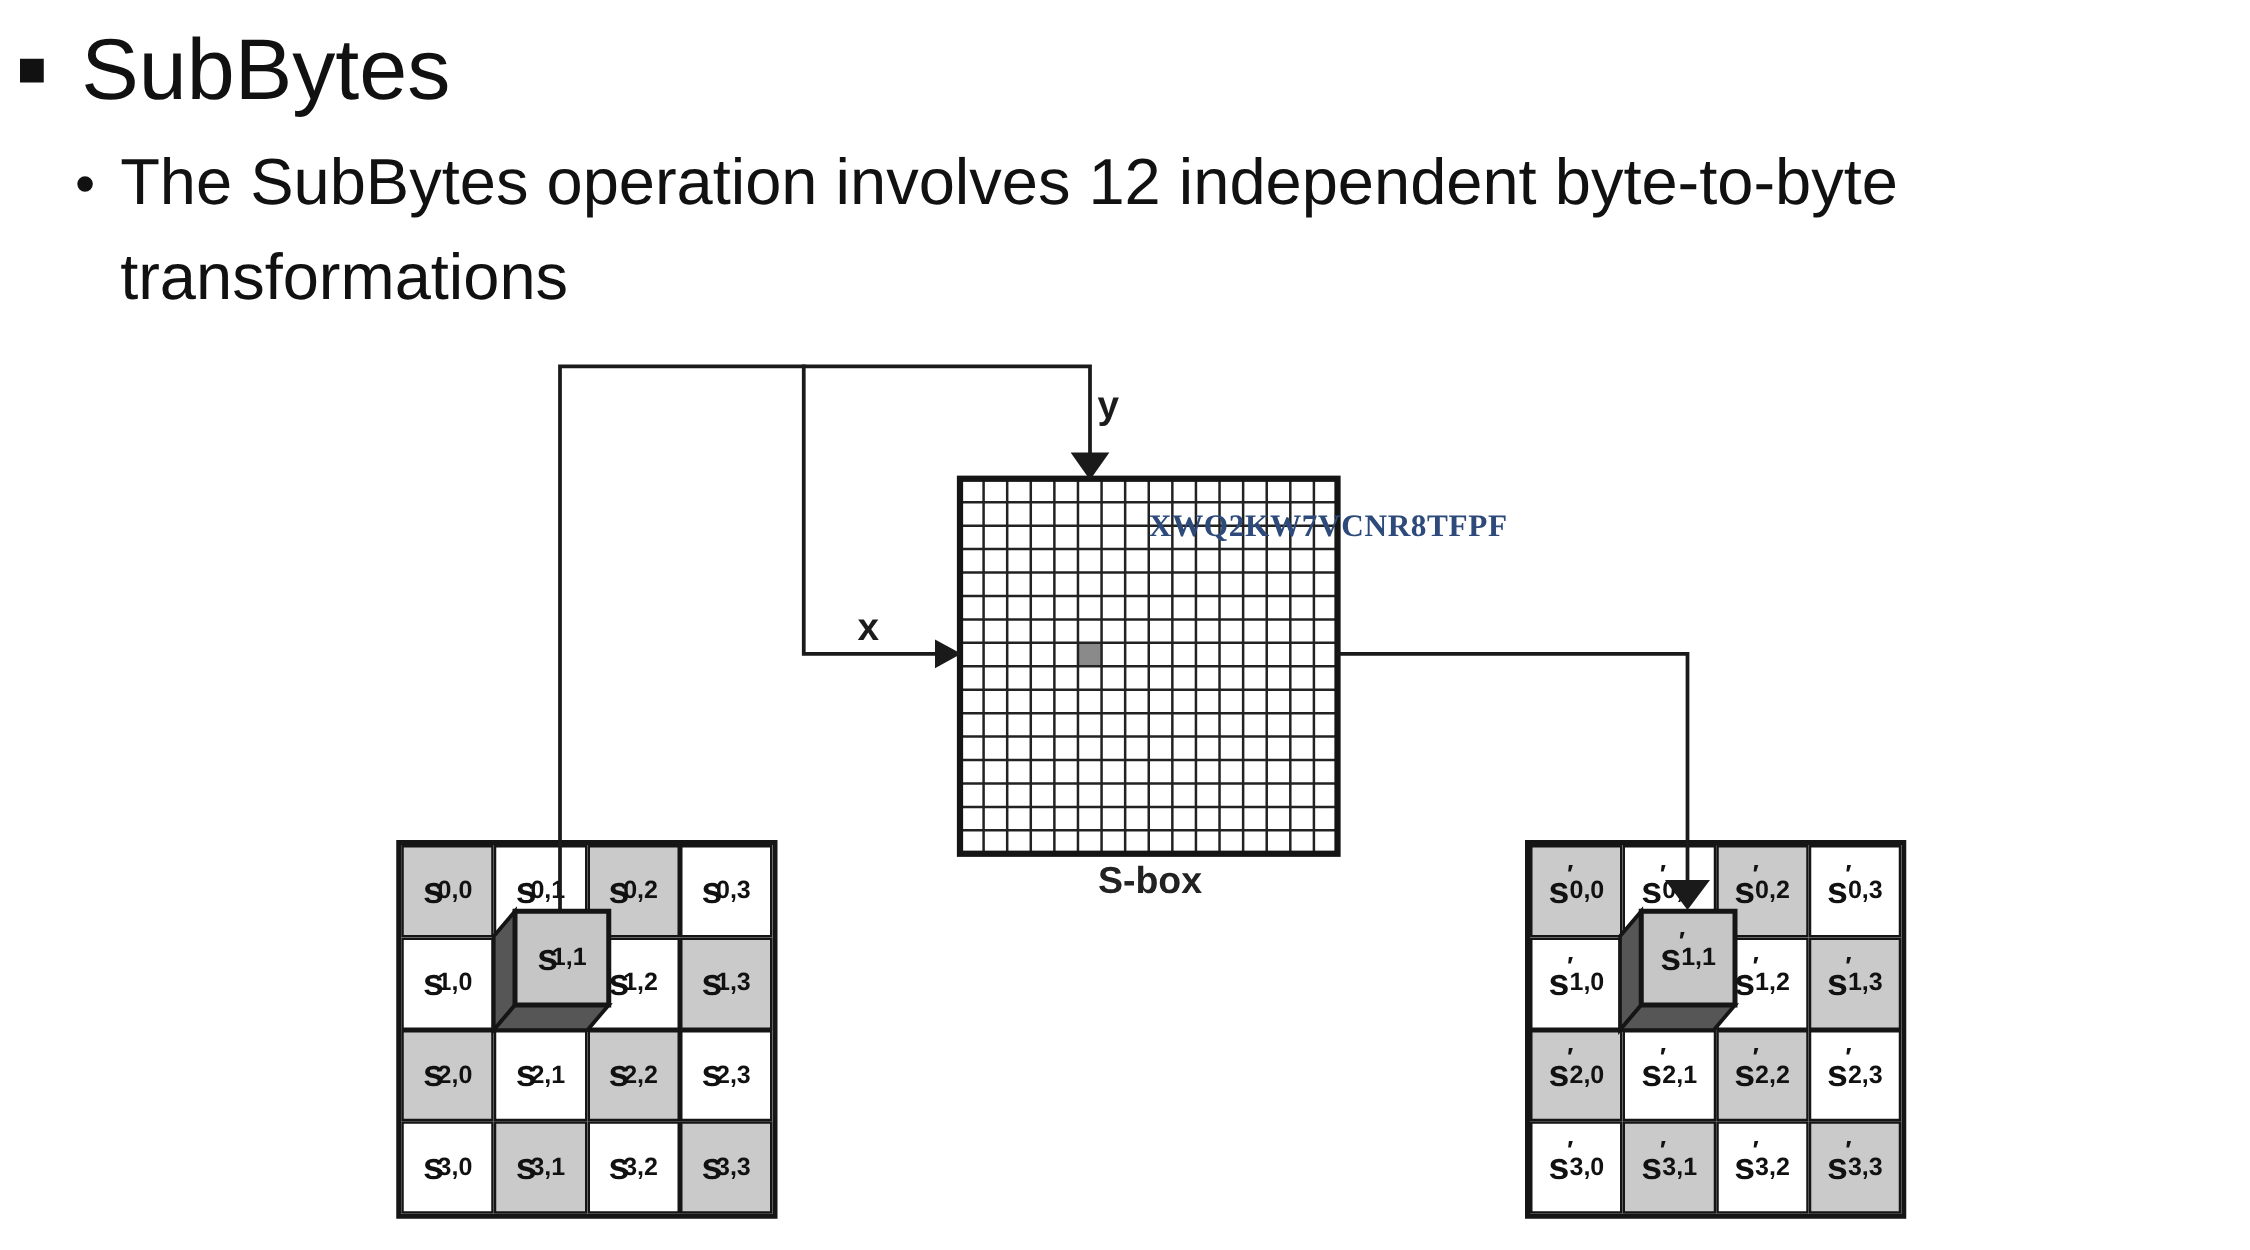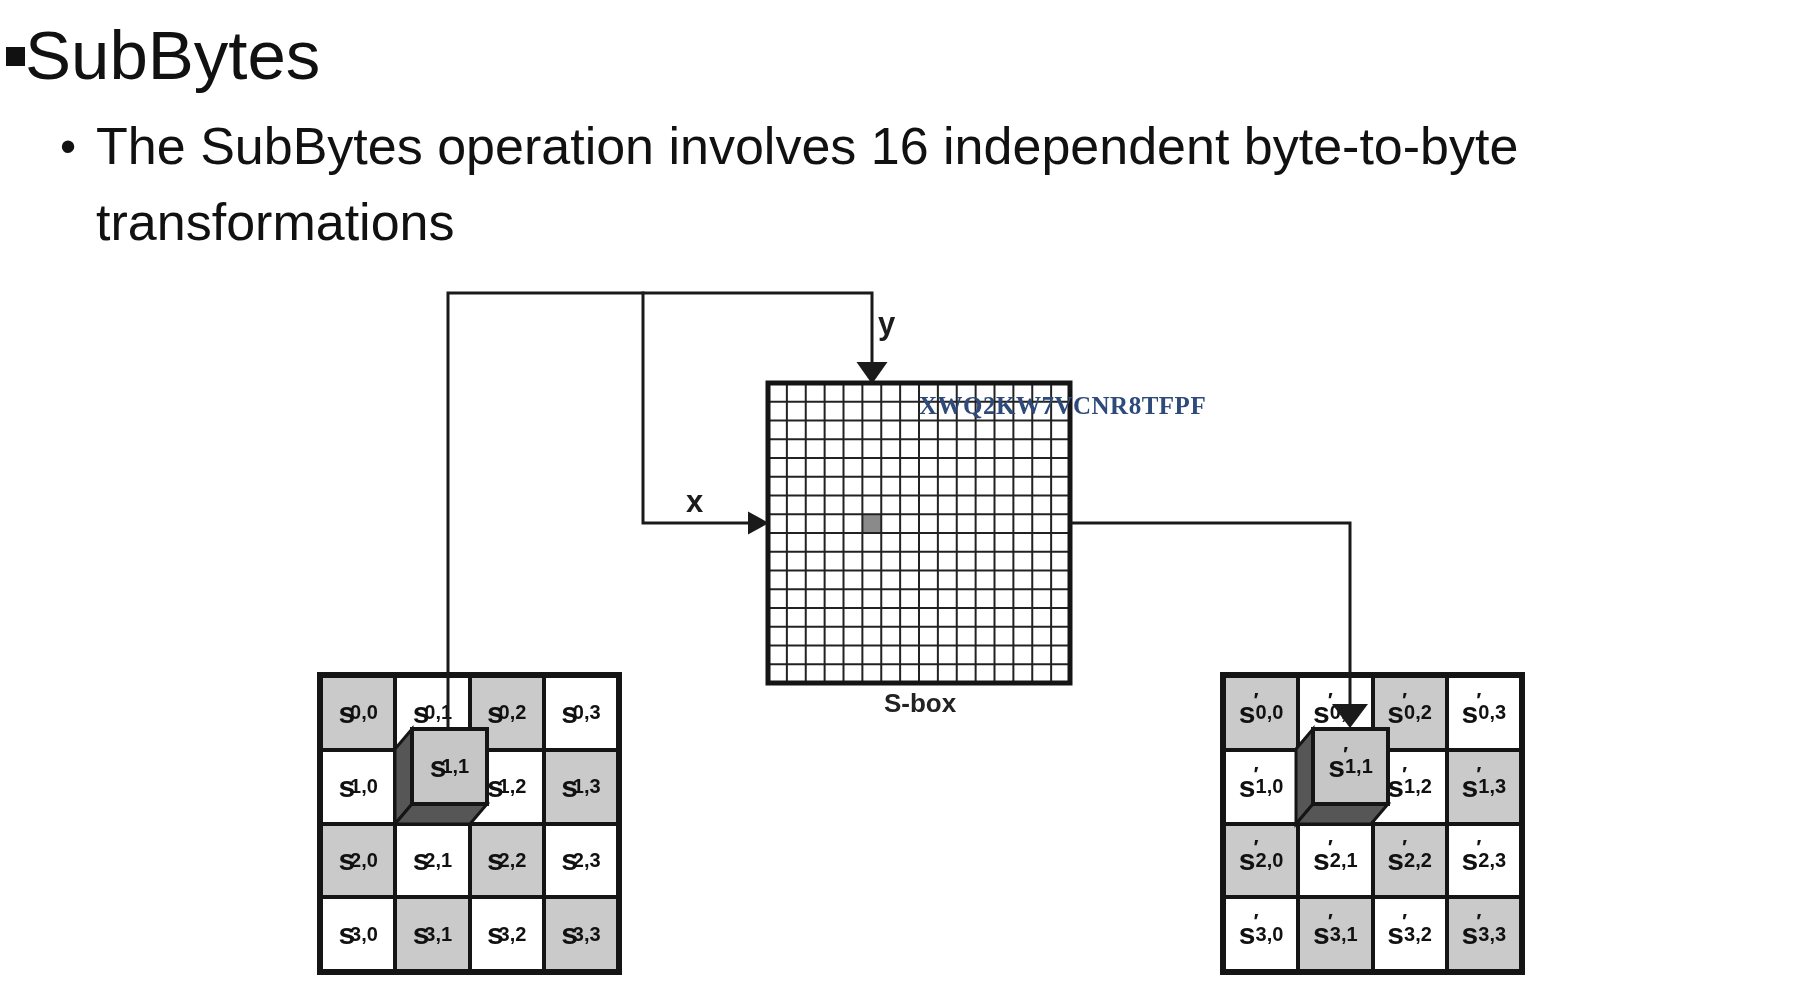--- a/index.html
+++ b/index.html
@@ -1,20 +1,20 @@
 <!DOCTYPE html>
 <html style="--cellgray: #cacaca; --cubeface: #c6c6c6; --cubeside: #565656; --hl: #8a8a8a; --line: #1a1a1a; --wmcolor: #2d4a7b;"><head>
 <meta charset="utf-8">
 <style>
   html,body{margin:0;padding:0;background:#fff;}
   .stage{position:relative;width:1800px;height:1000px;background:#fff;overflow:hidden;
          font-family:"Liberation Sans",sans-serif;color:#111;}
 
   
-  .title-row{position:absolute;left:6px;top:20px;display:flex;align-items:center;}
+  .title-row{position:absolute;left:16px;top:20px;display:flex;align-items:center;gap:30px;}
   .title-bullet{width:19px;height:19px;background:#111;}
   .title-row h1{margin:0;font-size:69px;font-weight:400;line-height:1.05;letter-spacing:0;}
 
   
   .body-row{position:absolute;left:60px;top:108px;width:1660px;display:flex;gap:20px;}
   .dot{font-size:46px;line-height:76px;flex:0 0 auto;}
   .body-text{margin:0;font-size:52px;line-height:76px;font-weight:400;}
 
   
   .matrix{position:absolute;width:305px;height:303px;box-sizing:border-box;border:4px solid #151515;
@@ -33,40 +33,40 @@
   .gl{stroke:#222;stroke-width:2;}
   .gb{fill:none;stroke:#151515;stroke-width:5;}
   .ghl{fill:var(--hl,#8a8a8a);stroke:none;}
   .cube-side{fill:var(--cubeside,#565656);stroke:#151515;stroke-width:3;}
   .cube-face{fill:var(--cubeface,#c6c6c6);stroke:#151515;stroke-width:4;}
 
   
   .lab{position:absolute;z-index:6;font-weight:600;color:#1c1c1c;}
   .x-lab{left:686px;top:484px;font-size:31px;}
   .y-lab{left:878px;top:306px;font-size:31px;}
-  .sbox-lab{left:844px;top:688px;width:152px;text-align:center;font-size:26px;font-weight:600;color:#222;}
+  .sbox-lab{left:844px;top:688px;width:152px;text-align:center;font-size:30px;font-weight:600;color:#222;}
   .cube-label{position:absolute;width:75px;height:75px;display:flex;align-items:center;justify-content:center;
               z-index:6;font-size:30px;font-weight:600;color:#111;}
-  .watermark{position:absolute;left:919px;top:392px;z-index:7;
+  .watermark{position:absolute;left:919px;top:408px;z-index:7;
              font-family:"Liberation Serif",serif;font-weight:700;font-size:25px;
              letter-spacing:0.5px;color:var(--wmcolor,#2d4a7b);}
 </style>
 </head>
 <body>
 
 <div class="stage">
 
   <div class="title-row">
     <div class="title-bullet"></div>
     <h1>SubBytes</h1>
   </div>
 
   <div class="body-row">
     <span class="dot">•</span>
-    <p class="body-text">The SubBytes operation involves 16 independent byte-to-byte transformations</p>
+    <p class="body-text">The SubBytes operation involves 12 independent byte-to-byte transformations</p>
   </div>
 
   <div id="inputMatrix" class="matrix" style="left:317px;top:672px">
       <div class="cell g">
         <span>s</span>
         <span class="pr"></span>
         <sub>0,0</sub>
       </div>
       <div class="cell">
         <span>s</span>

